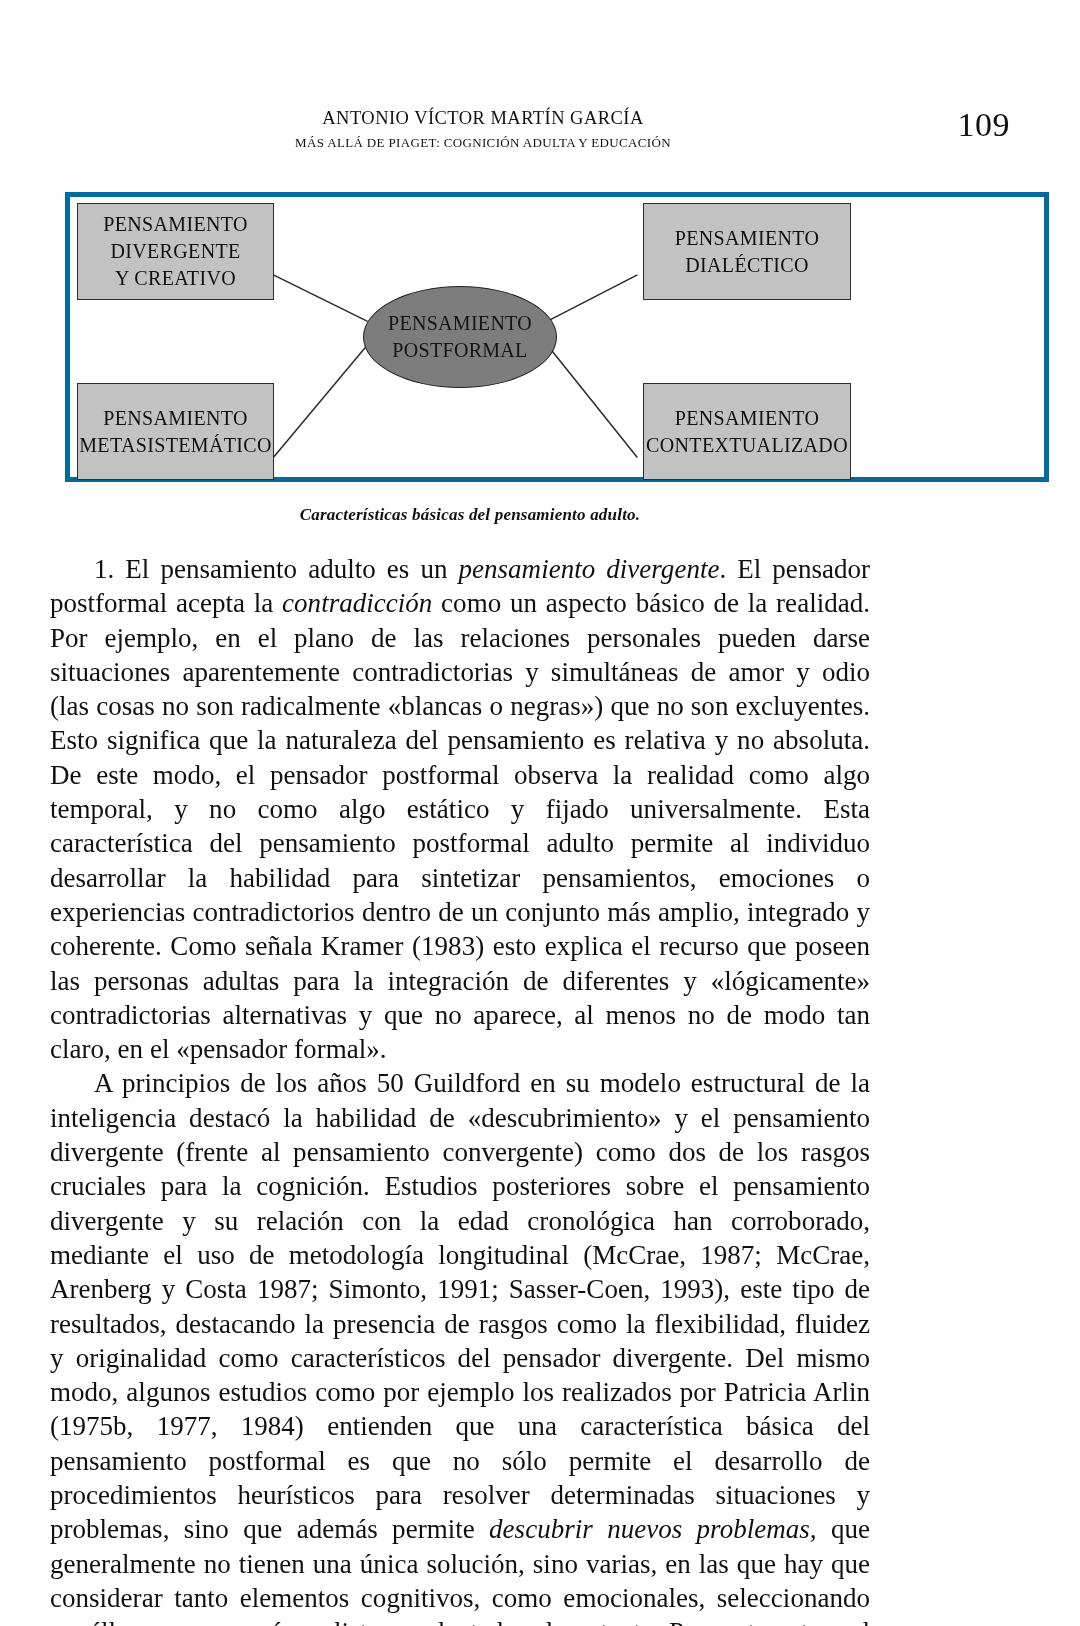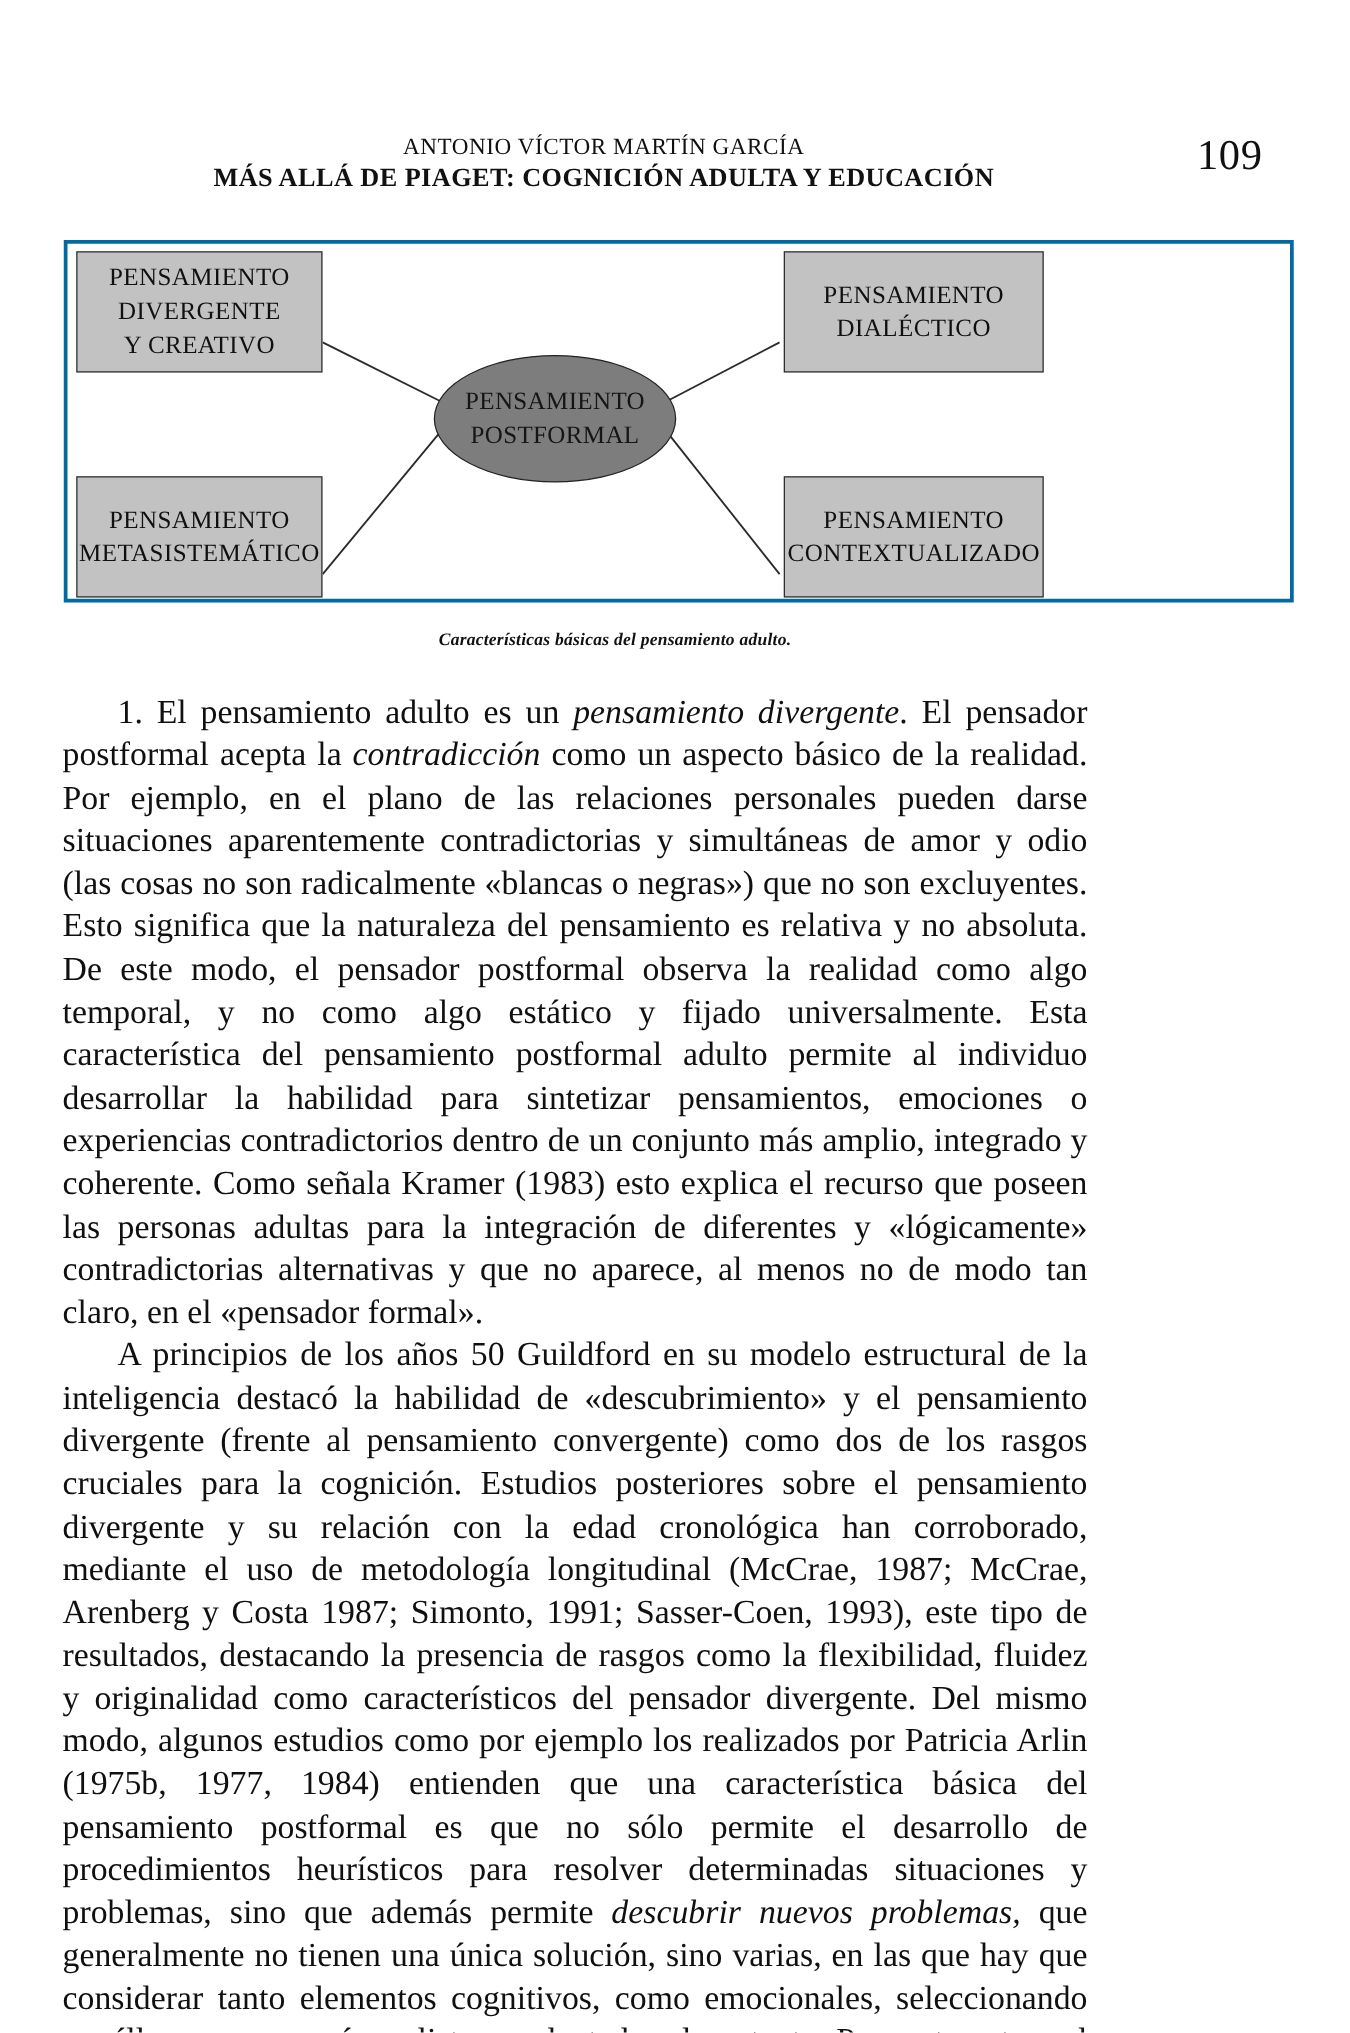--- a/index.html
+++ b/index.html
@@ -38,43 +38,42 @@
     width: 870px;
     text-align: center;
   }
   .header-line1 {
     font-size: 18.5px;
     letter-spacing: 0.45px;
     line-height: 24px;
     white-space: nowrap;
   }
   .header-line2 {
-    font-size: 21px;
+    font-size: 13px;
     letter-spacing: 0.35px;
     line-height: 25px;
     white-space: nowrap;
-    font-weight: bold;
   }
   .folio {
     position: absolute;
     right: 22px;
     top: 0px;
     font-size: 34px;
     line-height: 38px;
     letter-spacing: 0.5px;
   }
 
   
   .figure {
     position: absolute;
-    left: 51px;
+    left: 65px;
     top: 192px;
     width: 984px;
     height: 290px;
-    border: 3px solid #0369a1;
+    border: 5px solid #0369a1;
     box-sizing: border-box;
     background: #ffffff;
   }
   .figure-inner {
     position: absolute;
     left: 0; top: 0;
     width: 100%;
     height: 100%;
   }
   .lines-svg {
@@ -146,27 +145,27 @@
     line-height: 27px;
     letter-spacing: 0.3px;
     color: #151515;
     z-index: 4;
   }
   .ellipse .nlabel { white-space: pre-line; }
 
   
   .caption {
     position: absolute;
-    left: 57px;
+    left: 35px;
     top: 505px;
     width: 870px;
     text-align: center;
     font-style: italic;
     font-weight: bold;
-    font-size: 14px;
+    font-size: 17px;
     letter-spacing: 0.2px;
   }
 
   
   .body {
     position: absolute;
     left: 50px;
     top: 552px;
     width: 820px;
     font-size: 27px;

